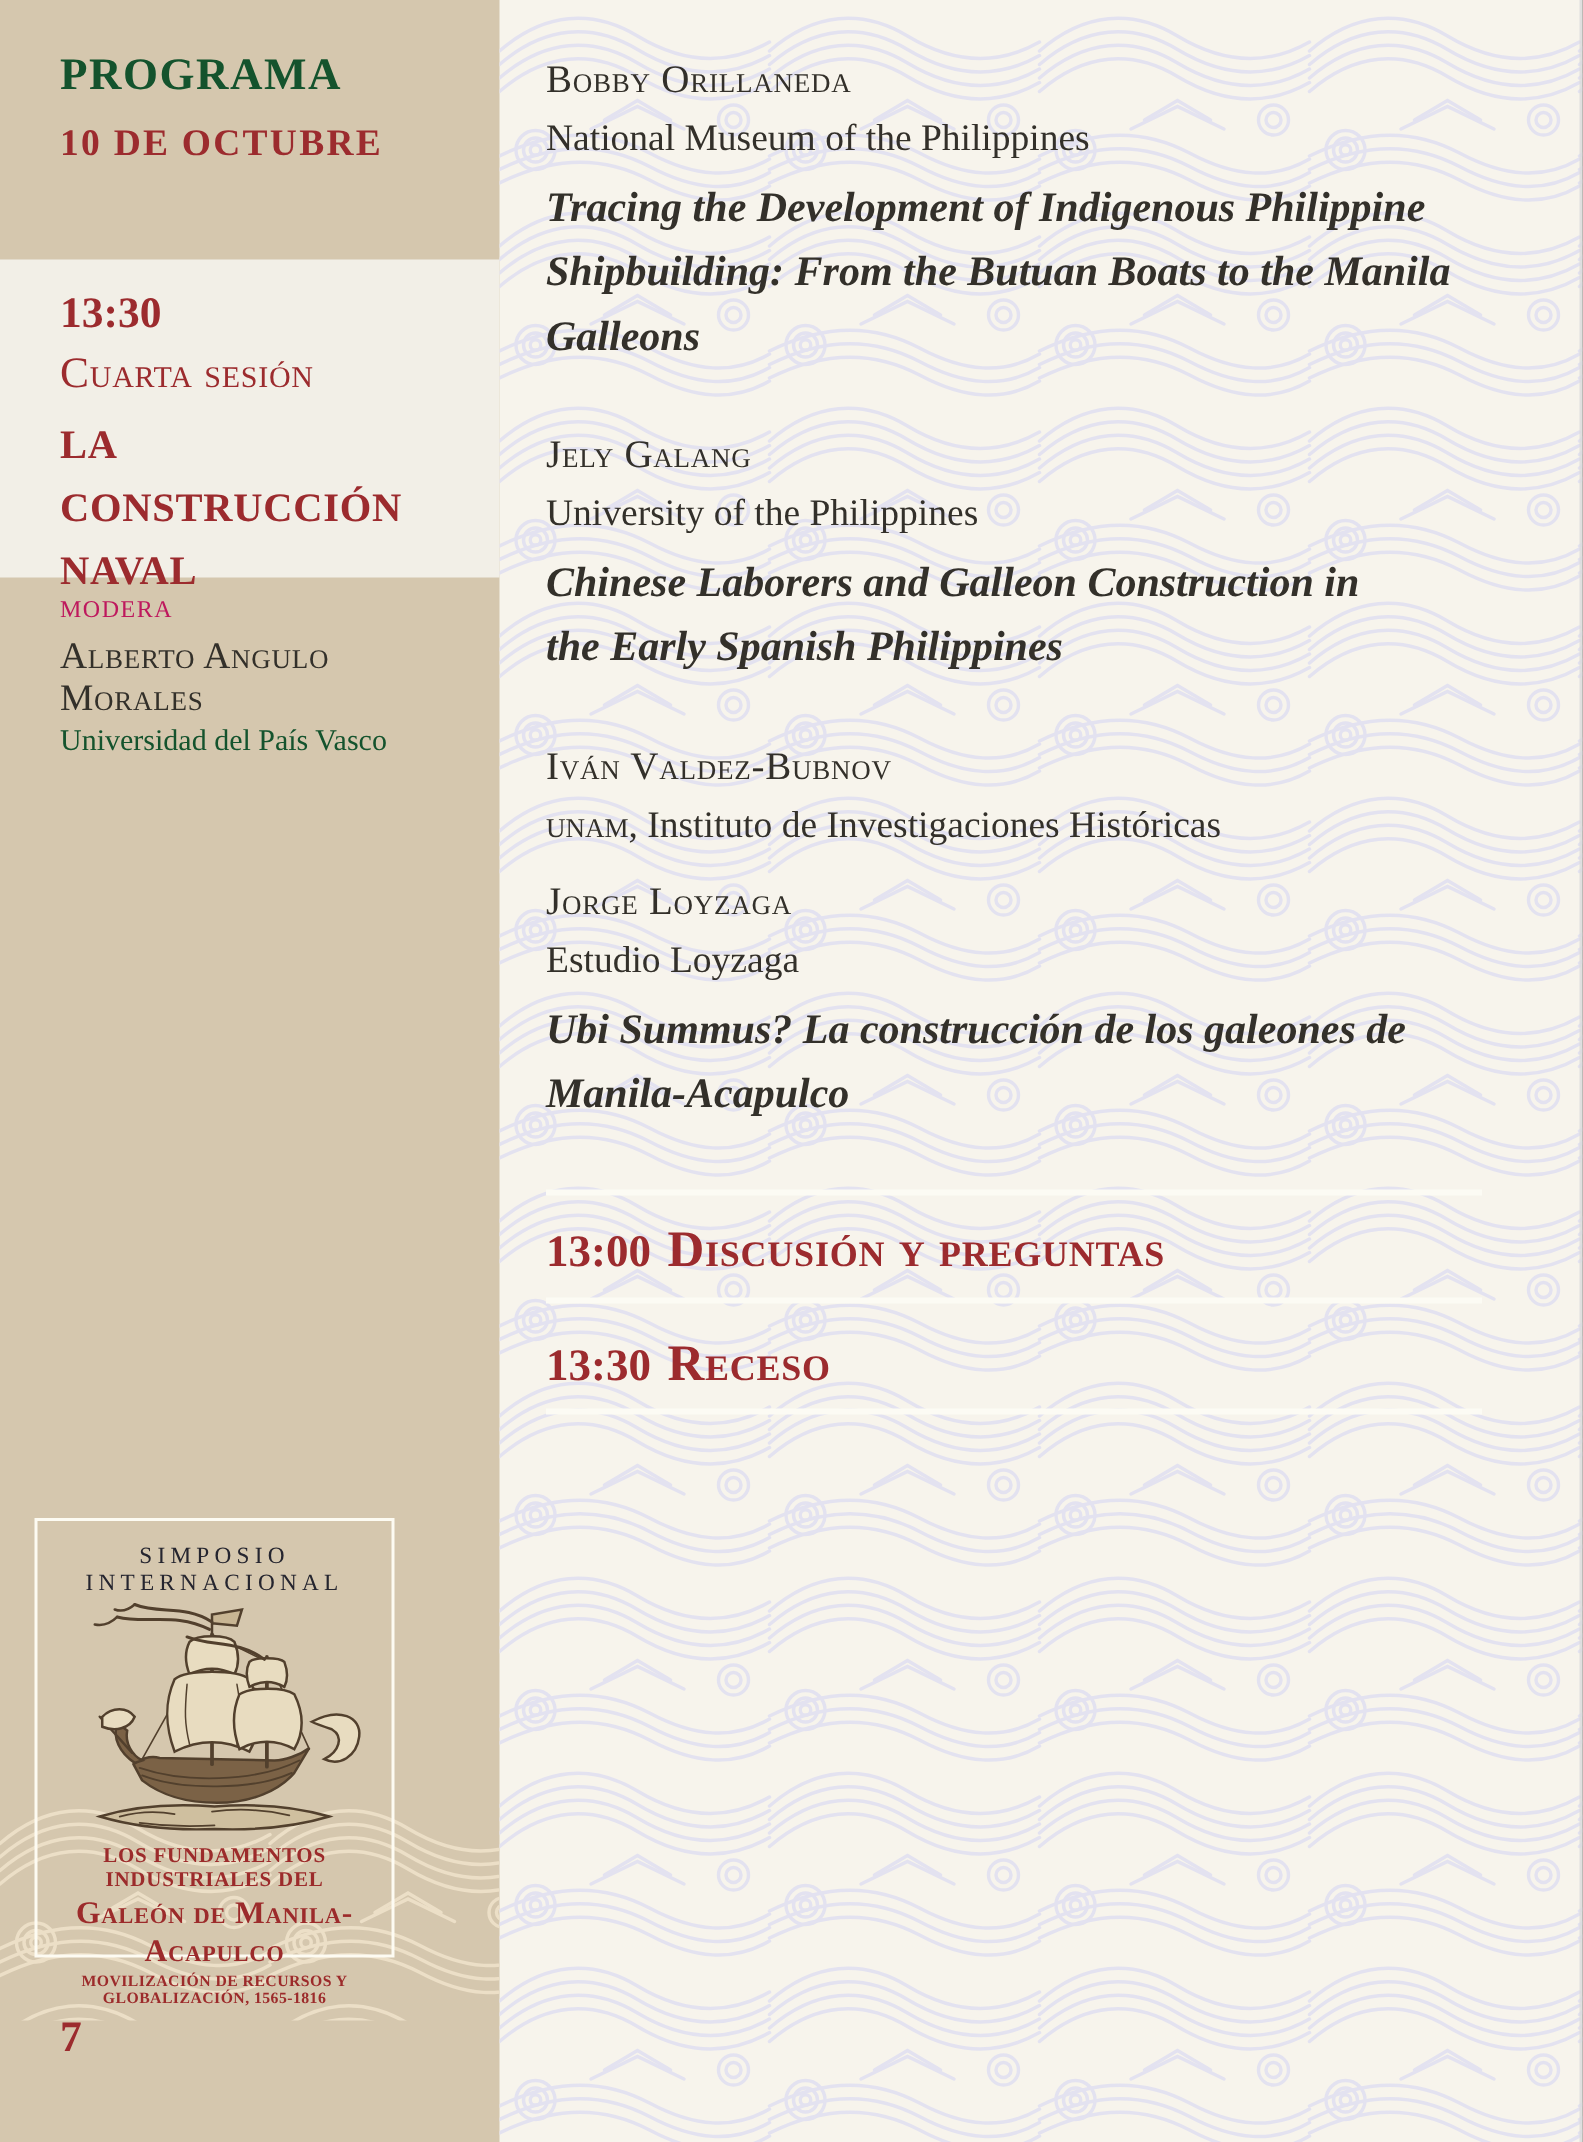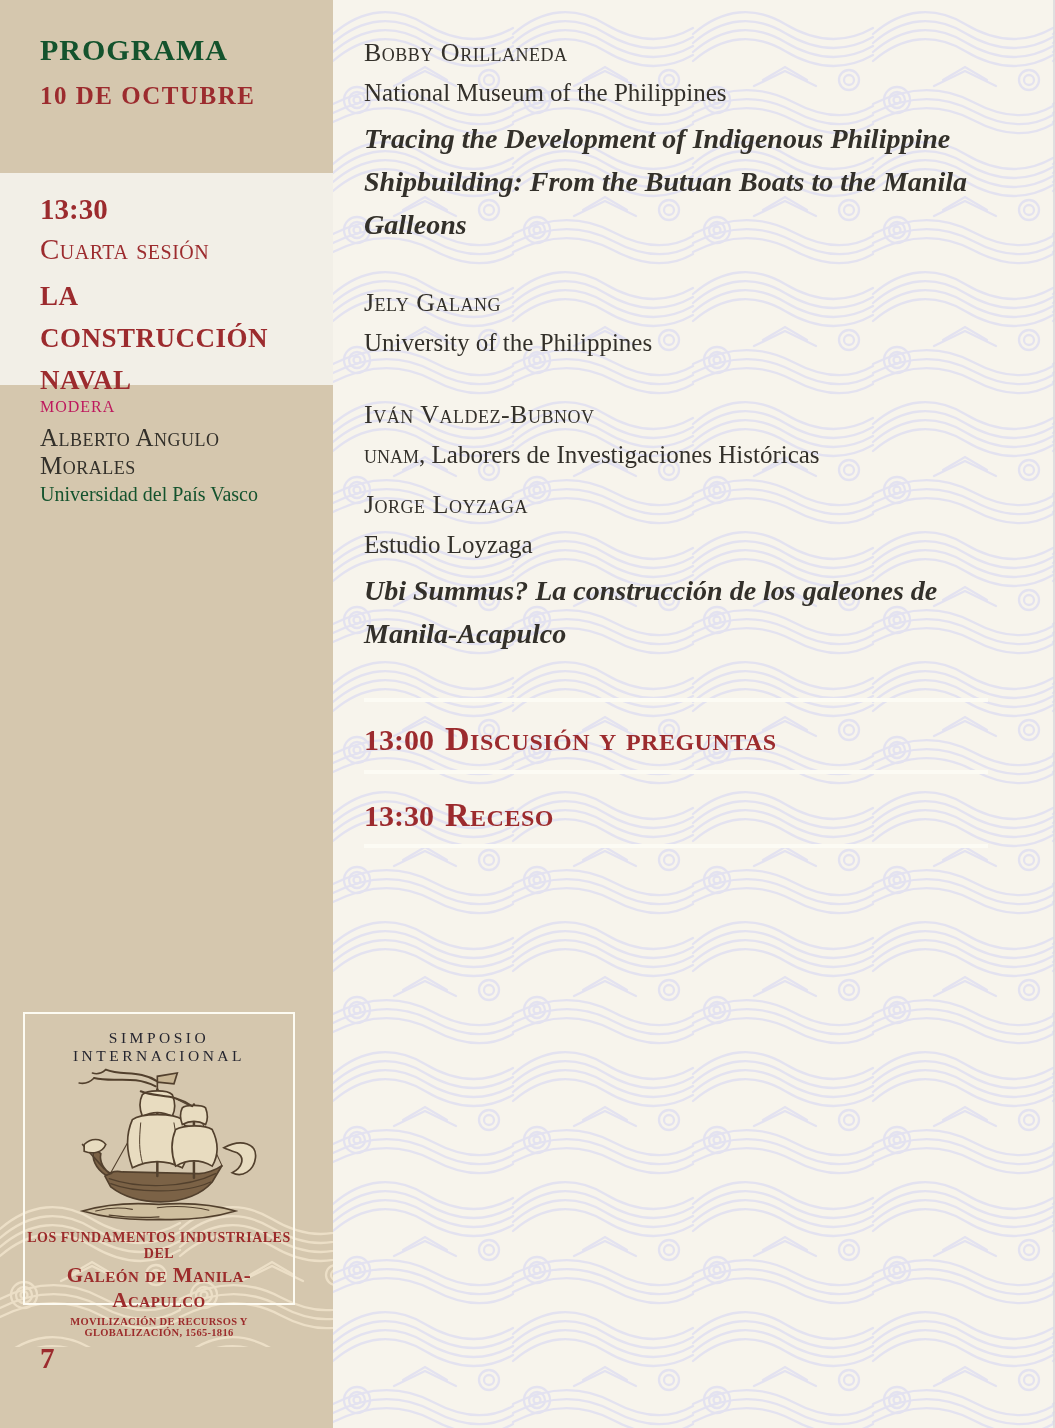--- a/index.html
+++ b/index.html
@@ -20,21 +20,21 @@
     background:#f2efe7;padding:20px 26px 0 40px;
   }
   .session-time{font-size:29px;font-weight:bold;color:#9c2b2e;}
   .session-name{font-size:29px;font-variant:small-caps;color:#9c2b2e;margin-top:7px;letter-spacing:0.5px;}
   .session-topic{font-size:27px;font-weight:bold;color:#9c2b2e;margin-top:10px;line-height:1.55;max-width:255px;letter-spacing:0.5px;}
   .moderator{position:relative;padding:13px 18px 0 40px;}
   .mod-label{font-size:16px;letter-spacing:1px;color:#be185d;}
   .mod-name{font-size:25px;font-variant:small-caps;letter-spacing:0.5px;margin-top:8px;color:#33302a;}
   .mod-affil{font-size:20px;margin-top:3px;color:#14532d;}
   .logo-box{
-    position:absolute;left:23px;top:1012px;width:272px;height:293px;z-index:1;
+    position:absolute;left:23px;top:1012px;width:240px;height:293px;z-index:1;
     box-sizing:border-box;border:2px solid #fdfbf2;text-align:center;
   }
   .logo-kicker{margin-top:15px;font-size:15.5px;letter-spacing:3.5px;color:#25252f;}
   .ship{display:block;margin:3px auto 0;}
   .logo-l1{font-size:14px;font-weight:bold;letter-spacing:0.5px;color:#9c2b2b;margin-top:4px;}
   .logo-l2{font-size:21px;font-weight:bold;font-variant:small-caps;letter-spacing:0.5px;color:#9c2b2b;margin-top:1px;}
   .logo-l3{font-size:10.5px;font-weight:bold;letter-spacing:0.3px;color:#9c2b2b;margin-top:3px;}
   .page-number{position:absolute;left:40px;top:1342px;font-size:29px;font-weight:bold;color:#9c2b2e;z-index:1;}
   
   .content{position:absolute;left:333px;top:0;width:680px;height:1428px;}
@@ -236,26 +236,27 @@
           <p class="sp-affil">National Museum of the Philippines</p>
         </div>
         <p class="sp-title t0">Tracing the Development of Indigenous Philippine Shipbuilding: From the Butuan Boats to the Manila Galleons</p>
       </section>
 
       <section class="pres">
         <div class="speaker">
           <p class="sp-name">Jely Galang</p>
           <p class="sp-affil">University of the Philippines</p>
         </div>
+        <p class="sp-title t1">Chinese Laborers and Galleon Construction in the Early Spanish Philippines</p>
       </section>
 
       <section class="pres pres-joint">
         <div class="speaker">
           <p class="sp-name">Iván Valdez-Bubnov</p>
-          <p class="sp-affil"><span class="acronym">unam</span><span>, Laborers de Investigaciones Históricas</span></p>
+          <p class="sp-affil"><span class="acronym">unam</span><span>, Instituto de Investigaciones Históricas</span></p>
         </div>
         <div class="speaker">
           <p class="sp-name">Jorge Loyzaga</p>
           <p class="sp-affil">Estudio Loyzaga</p>
         </div>
         <p class="sp-title t2">Ubi Summus? La construcción de los galeones de Manila-Acapulco</p>
       </section>
 
       <div class="schedule">
         <div class="sched-item">

